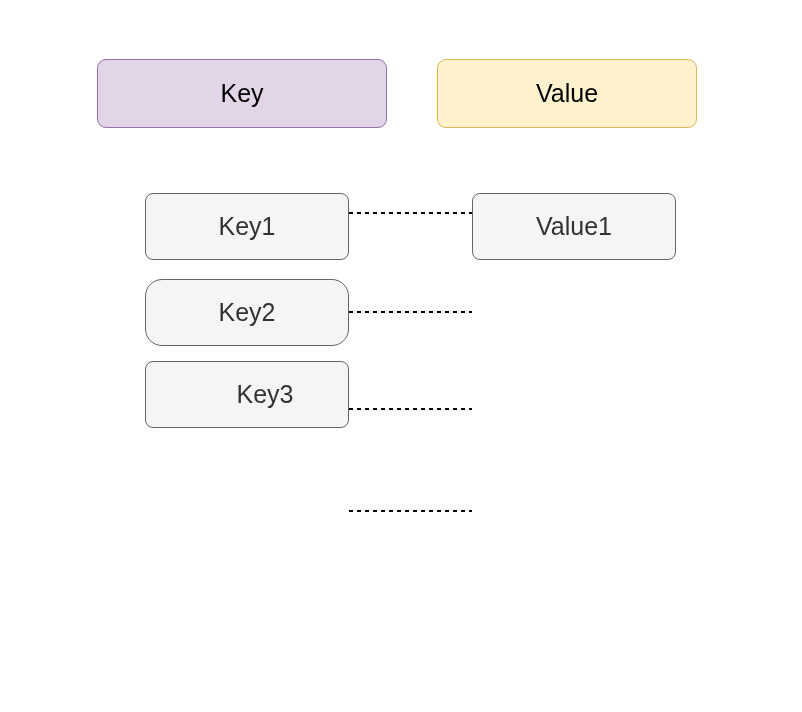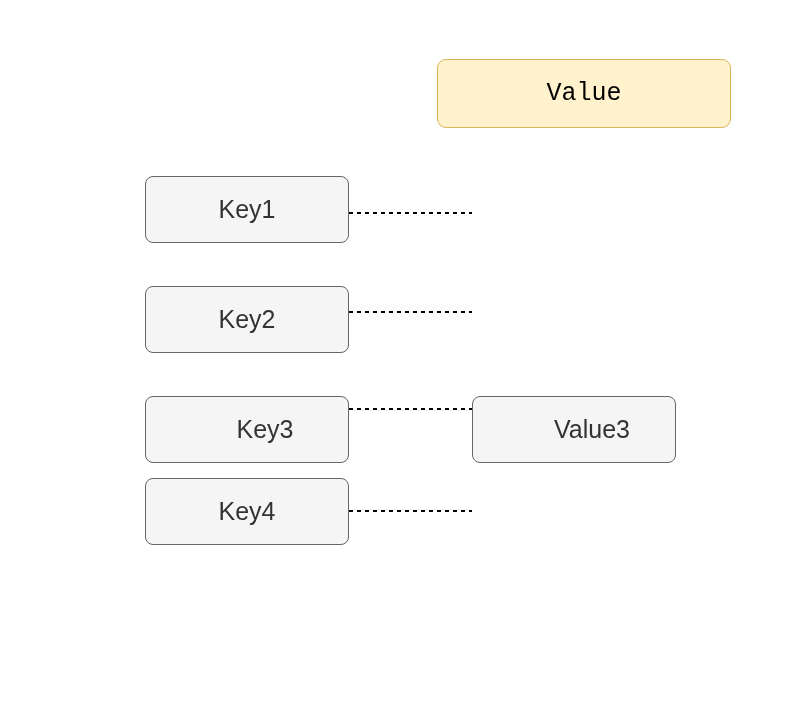--- a/index.html
+++ b/index.html
@@ -32,39 +32,38 @@
     color: #000000;
   }
   .hdr-key {
     left: 97px;
     width: 290px;
     background: var(--key-fill, #e1d5e7);
     border: 1.5px solid var(--key-stroke, #9673a6);
   }
   .hdr-value {
     left: 437px;
-    width: 294px;
+    width: 260px;
     background: var(--value-fill, #fff2cc);
     border: 1.5px solid var(--value-stroke, #d6b656);
-    font-family: Liberation Mono, monospace;
   }
   
   .node {
     width: 204px;
     height: 67px;
     border-radius: 8px;
     background: var(--node-fill, #f5f5f5);
     border: 1.5px solid var(--node-stroke, #666666);
     color: #333333;
   }
   .node-key   { left: 145px; }
   .node-value { left: 472px; }
-  .r1 { top: 176px; }
-  .r2 { top: 286px; }
-  .r3 { top: 396px; padding-left: 36px; }
+  .r1 { top: 193px; }
+  .r2 { top: 279px; border-radius: 17px; }
+  .r3 { top: 361px; padding-left: 36px; }
   .r4 { top: 478px; }
   
   .connector {
     position: absolute;
     left: 349px;
     width: 123px;
     height: 2px;
     background-image: repeating-linear-gradient(
       to right,
       var(--connector-color, #000000) 0 4px,
@@ -74,29 +73,29 @@
   .c1 { top: 212px; }
   .c2 { top: 311px; }
   .c3 { top: 408px; }
   .c4 { top: 510px; }
 </style>
 </head>
 <body>
 
 <div class="canvas" style="background: rgb(255, 255, 255);">
 
+  <div class="box hdr hdr-key">Key</div>
 
   <div class="box hdr hdr-value">Value</div>
 
   <div class="box node node-key r1">Key1</div>
   <div class="connector c1"></div>
+  <div class="box node node-value r1">Value1</div>
 
   <div class="box node node-key r2">Key2</div>
   <div class="connector c2"></div>
 
   <div class="box node node-key r3">Key3</div>
   <div class="connector c3"></div>
-  <div class="box node node-value r3">Value3</div>
 
-  <div class="box node node-key r4">Key4</div>
   <div class="connector c4"></div>
 
 </div>
 
 </body></html>

